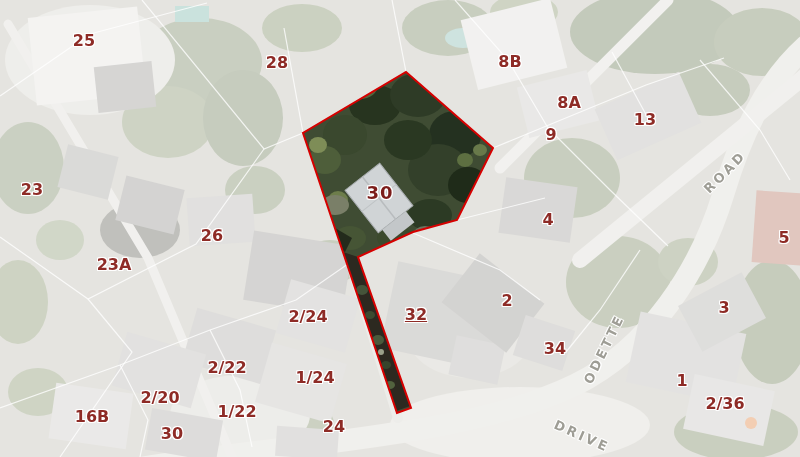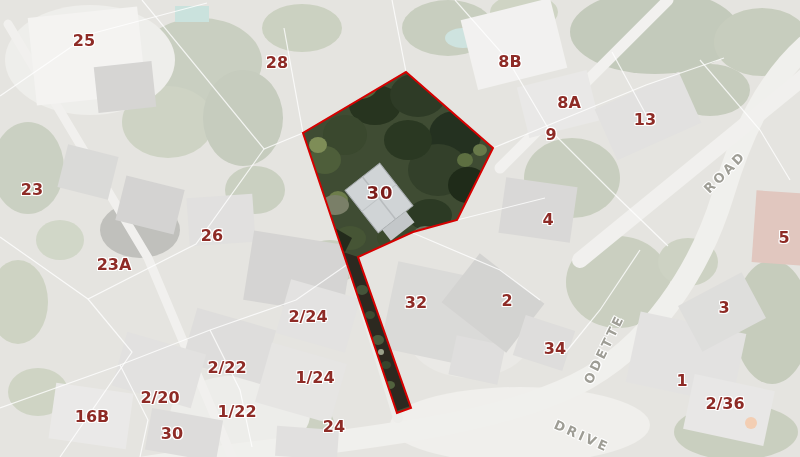--- a/index.html
+++ b/index.html
@@ -185,21 +185,21 @@
       <span class="plabel" style="left: 551px; top: 135px;">9</span>
       <span class="plabel" style="left: 645px; top: 120px;">13</span>
       <span class="plabel" style="left: 32px; top: 190px;">23</span>
       <span class="plabel" style="left: 548px; top: 220px;">4</span>
       <span class="plabel" style="left: 784px; top: 238px;">5</span>
       <span class="plabel" style="left: 212px; top: 236px;">26</span>
       <span class="plabel" style="left: 114px; top: 265px;">23A</span>
       <span class="plabel" style="left: 507px; top: 301px;">2</span>
       <span class="plabel" style="left: 724px; top: 308px;">3</span>
       <span class="plabel" style="left: 308px; top: 317px;">2/24</span>
-      <span class="plabel" style="left: 416px; top: 303px;">32</span>
+      <span class="plabel" style="left: 416px; top: 315px; text-decoration: underline;">32</span>
       <span class="plabel" style="left: 555px; top: 349px;">34</span>
       <span class="plabel" style="left: 227px; top: 368px;">2/22</span>
       <span class="plabel" style="left: 160px; top: 378px; margin-top: 20px;">2/20</span>
       <span class="plabel" style="left: 315px; top: 378px;">1/24</span>
       <span class="plabel" style="left: 682px; top: 381px;">1</span>
       <span class="plabel" style="left: 725px; top: 404px;">2/36</span>
       <span class="plabel" style="left: 237px; top: 412px;">1/22</span>
       <span class="plabel" style="left: 92px; top: 417px;">16B</span>
       <span class="plabel" style="left: 172px; top: 434px;">30</span>
       <span class="plabel" style="left: 334px; top: 427px;">24</span>

